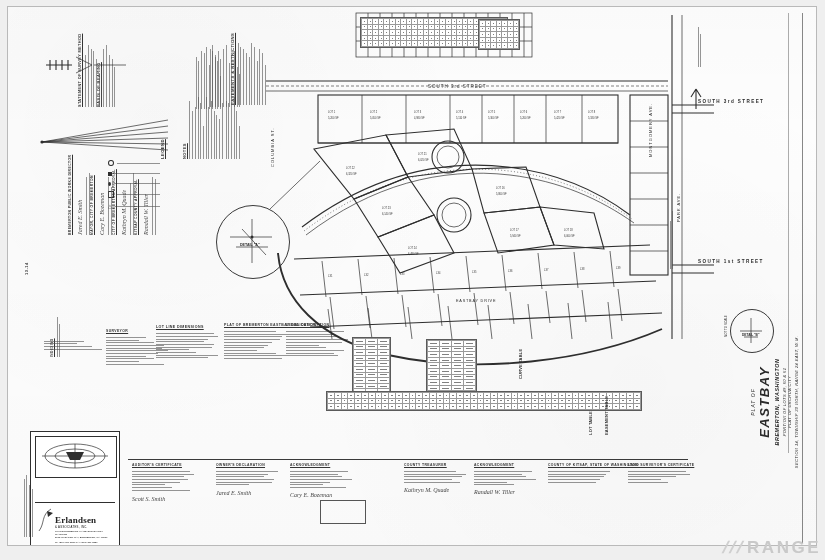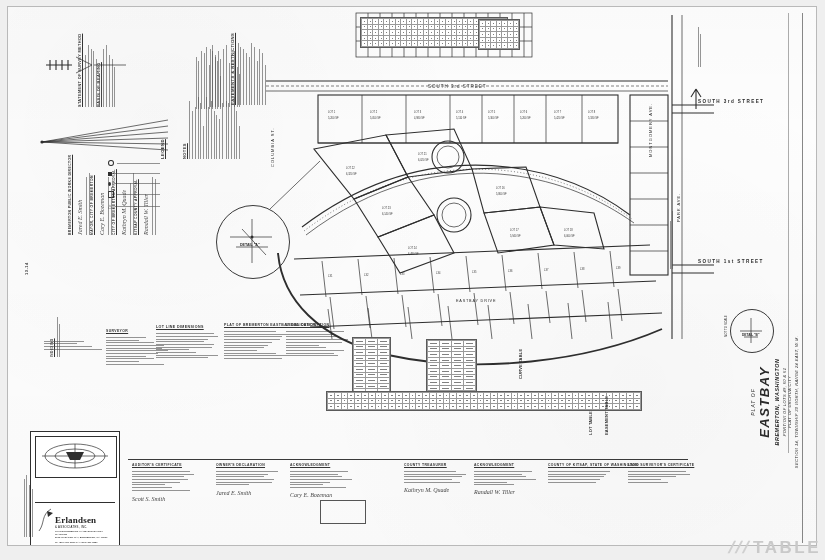--- a/index.html
+++ b/index.html
@@ -1844,14 +1844,14 @@
       <i class="lin s6"></i>
   </div>
   <div class="blk rot" style="left:660px;top:262px;width:40px;">
     <i class="lin s2"></i>
       <i class="lin s5"></i>
   </div>
 
 </div>
 
 <div class="wm">
-  <span class="wmlogo">///</span><span>TABLE</span>
+  <span class="wmlogo">///</span><span>RANGE</span>
 </div>
 
 </body></html>

